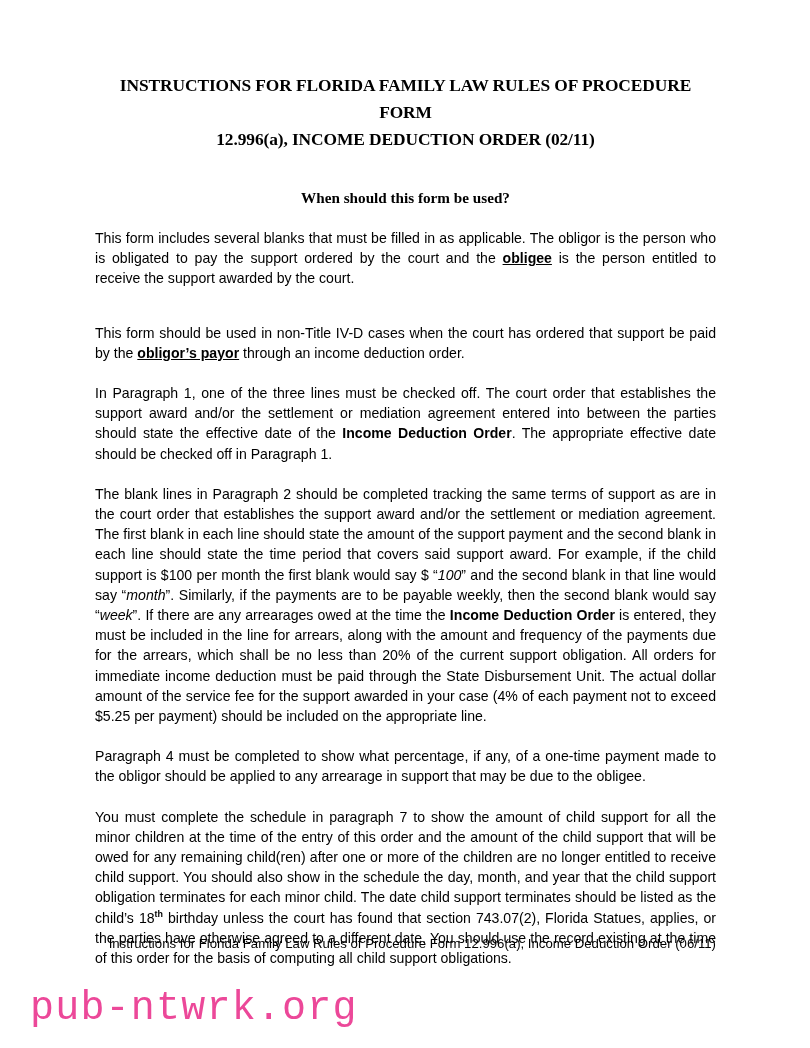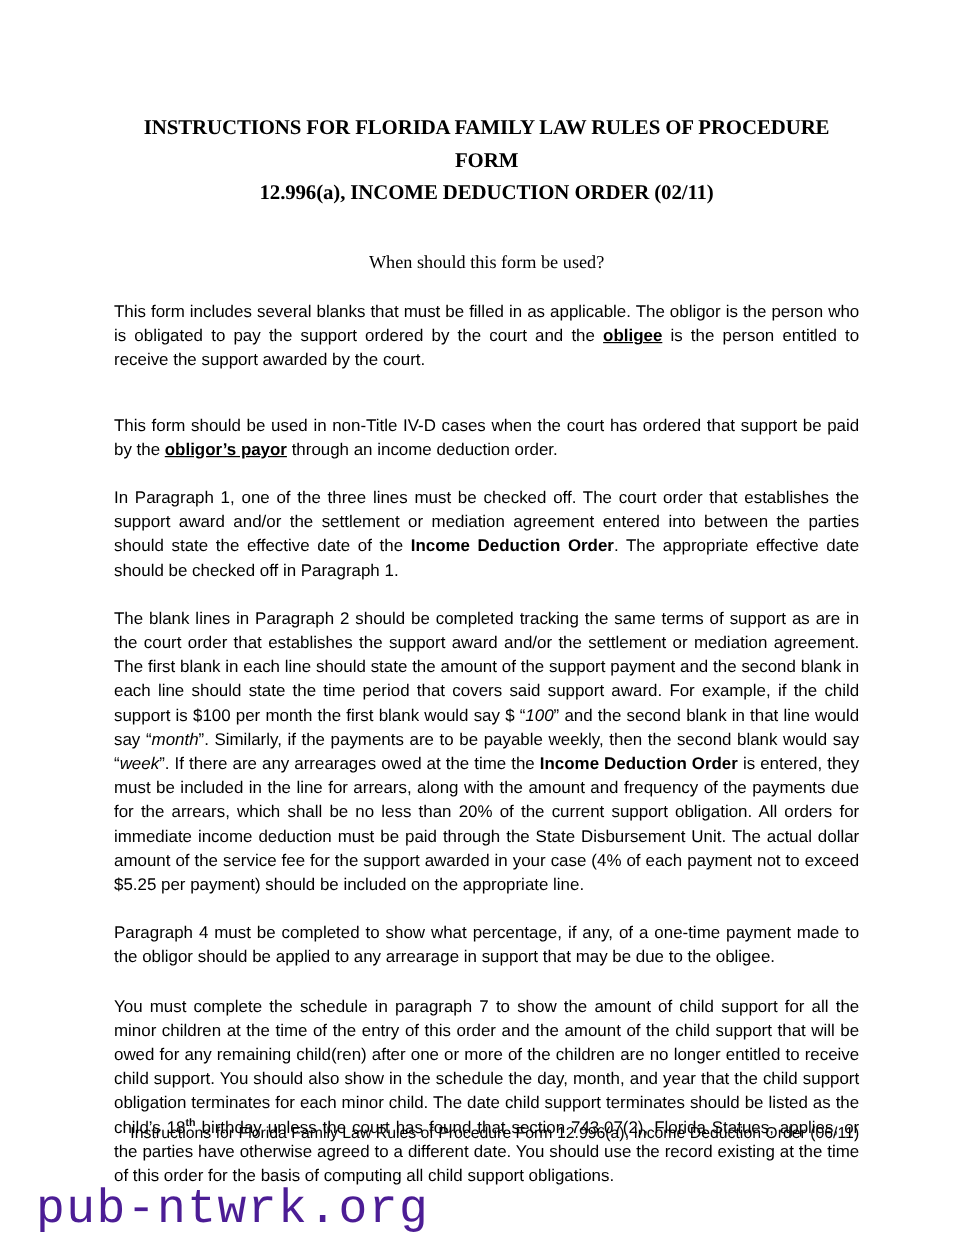--- a/index.html
+++ b/index.html
@@ -34,27 +34,27 @@
   }
 
   .doc-title {
     font-family: "Liberation Serif", serif;
     font-weight: bold;
     font-size: 17.4px;
     line-height: 27px;
     text-align: center;
     letter-spacing: -0.1px;
     margin: 0;
-    padding-top: 93px;
+    padding-top: 72px;
   }
   .doc-title .t-line { display: block; }
 
   .section-heading {
     font-family: "Liberation Serif", serif;
-    font-weight: normal;
+    font-weight: bold;
     font-size: 15.2px;
     line-height: 20px;
     text-align: center;
     margin: 0;
     padding-top: 35px;
   }
 
   .para {
     font-size: 14.1px;
     line-height: 20.2px;
@@ -89,21 +89,21 @@
     text-align: right;
   }
 
   .watermark {
     position: absolute;
     left: 30px;
     top: 985px;
     font-family: "Liberation Mono", monospace;
     font-size: 40px;
     line-height: 48px;
-    color: #4c1d95;
+    color: #ec4899;
     letter-spacing: 1.2px;
     white-space: nowrap;
   }
 </style>
 </head>
 <body>
 
 <div id="page">
 
   <div class="doc-body">

